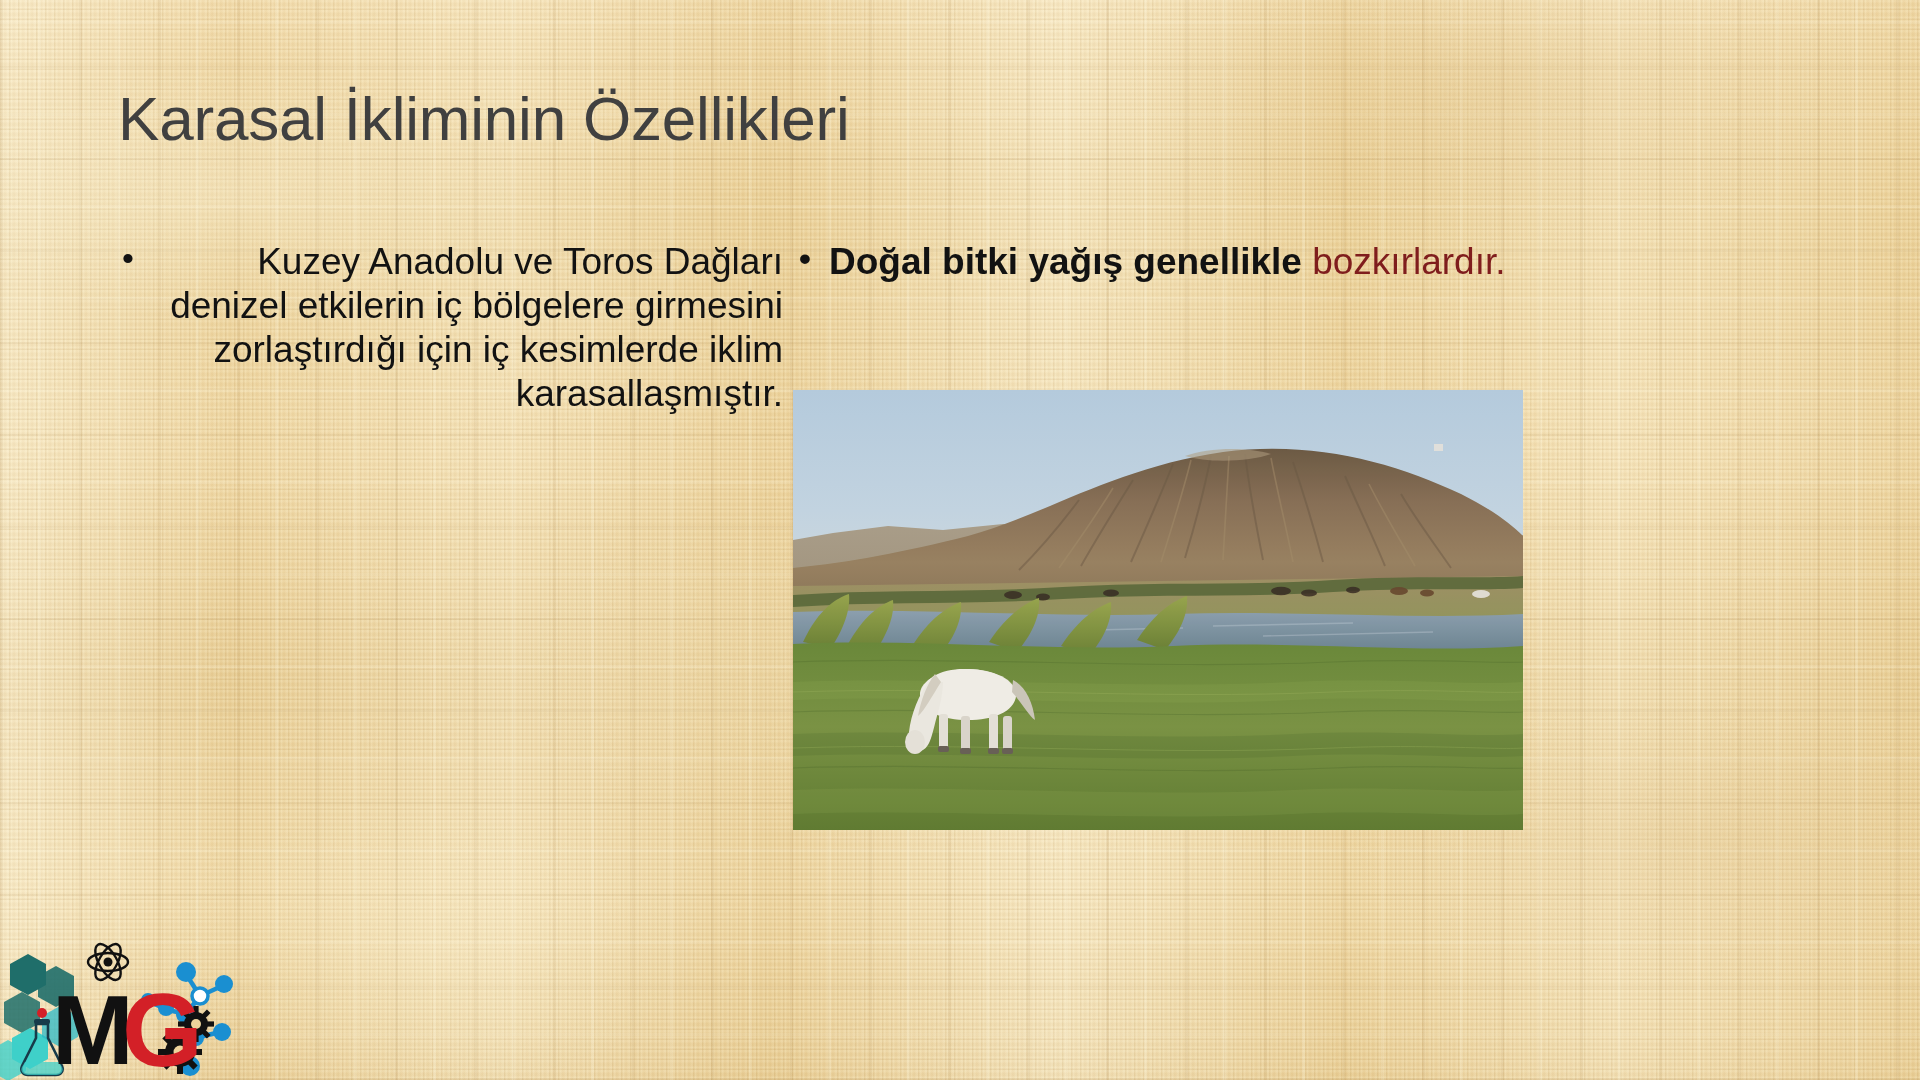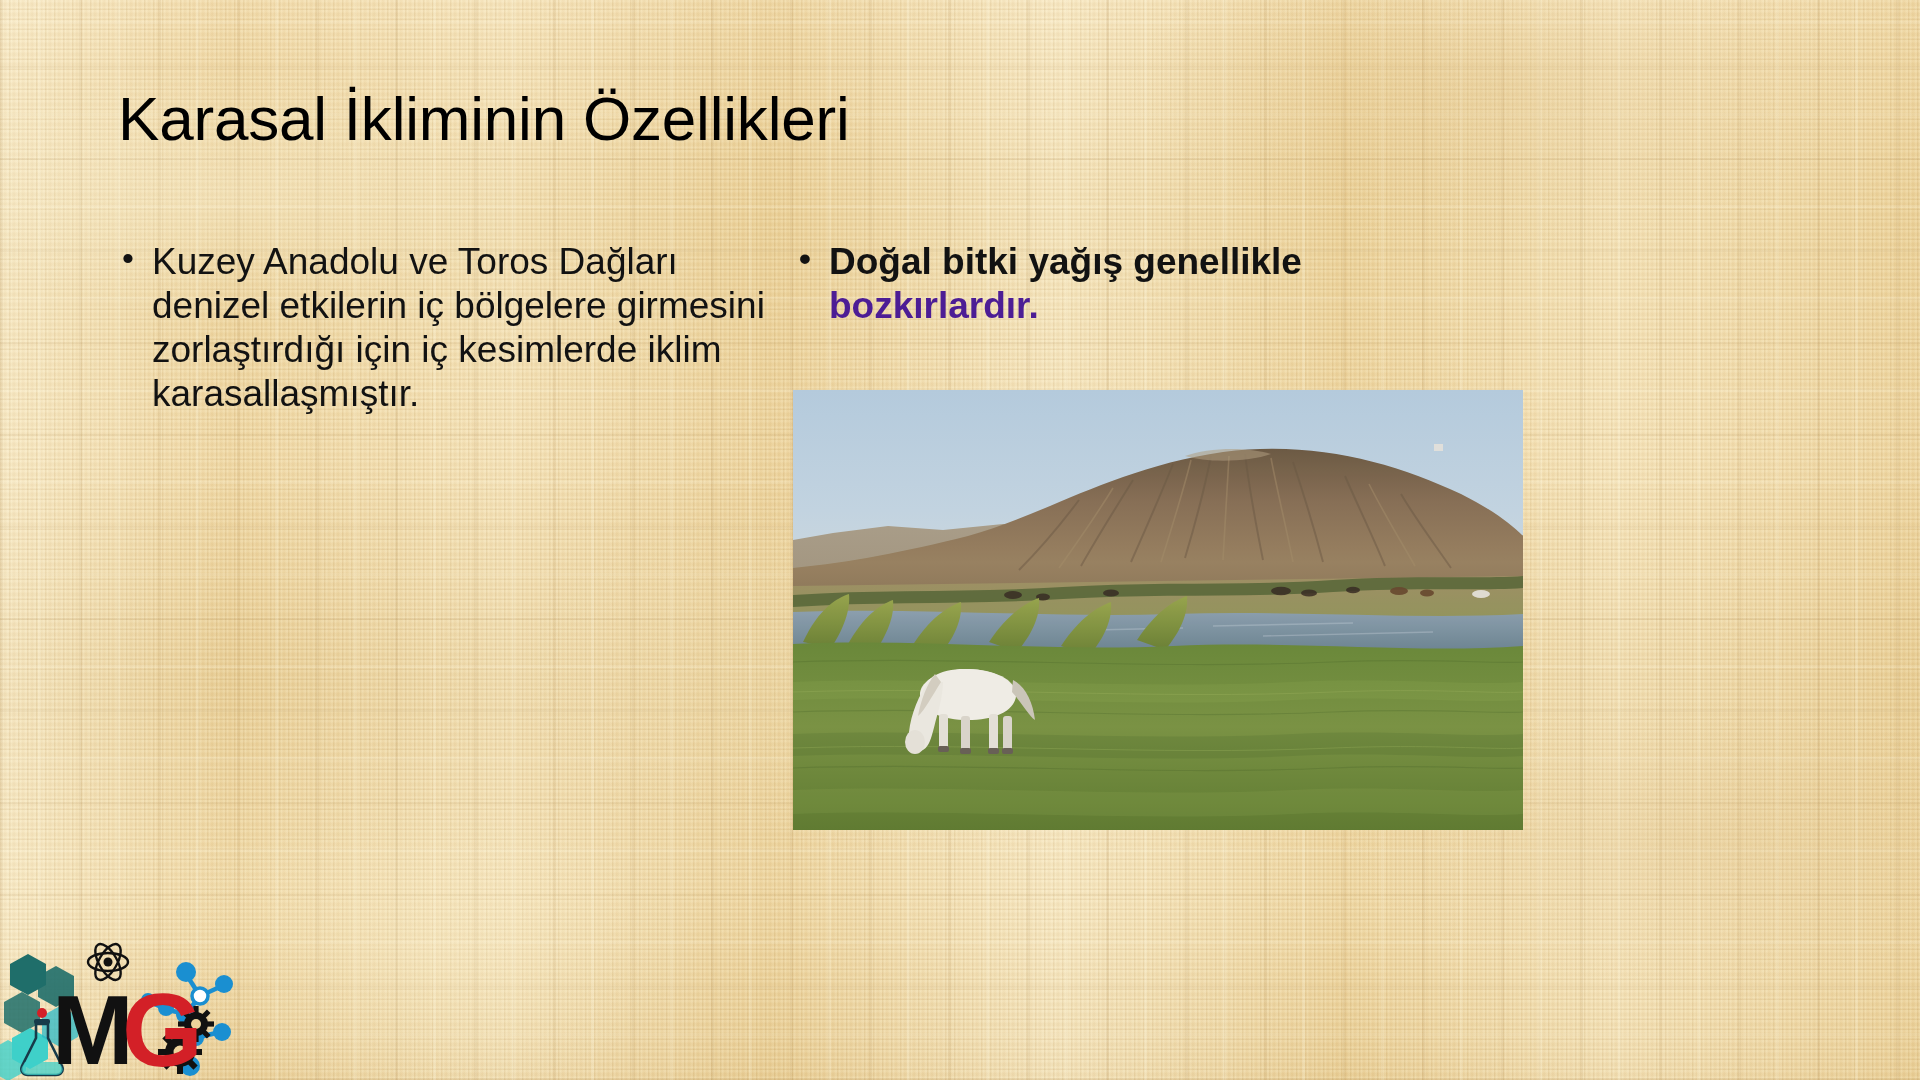--- a/index.html
+++ b/index.html
@@ -98,21 +98,21 @@
 
   
   #title {
     position: absolute;
     left: 118px;
     top: 84px;
     width: 1640px;
     font-size: 62px;
     font-weight: 400;
     line-height: 1.12;
-    color: #000000;
+    color: #404040;
     letter-spacing: -0.2px;
     white-space: nowrap;
   }
 
   
   .bullet-list {
     position: absolute;
     list-style: none;
   }
 
@@ -128,28 +128,28 @@
     content: "•";
     position: absolute;
     left: 4px;
     top: -2px;
     font-size: 34px;
     line-height: 1.19;
     color: #121212;
   }
 
   
-  #col-left { left: 118px; top: 240px; width: 680px; }
+  #col-left { left: 118px; top: 240px; width: 680px; text-align: right; }
   #left-b1 { width: 665px; }
   #left-b2 { margin-top: 130px; width: 620px; }
 
   
   #col-right { left: 795px; top: 240px; width: 740px; }
   #right-b1 { font-weight: bold; width: 720px; }
-  .accent-red { color: #4c1d95; font-weight: bold; }
+  .accent-red { color: #7f1d1d; font-weight: normal; }
 
   
   #photo {
     position: absolute;
     left: 793px;
     top: 390px;
     width: 730px;
     height: 440px;
     overflow: hidden;
     border: 0;

